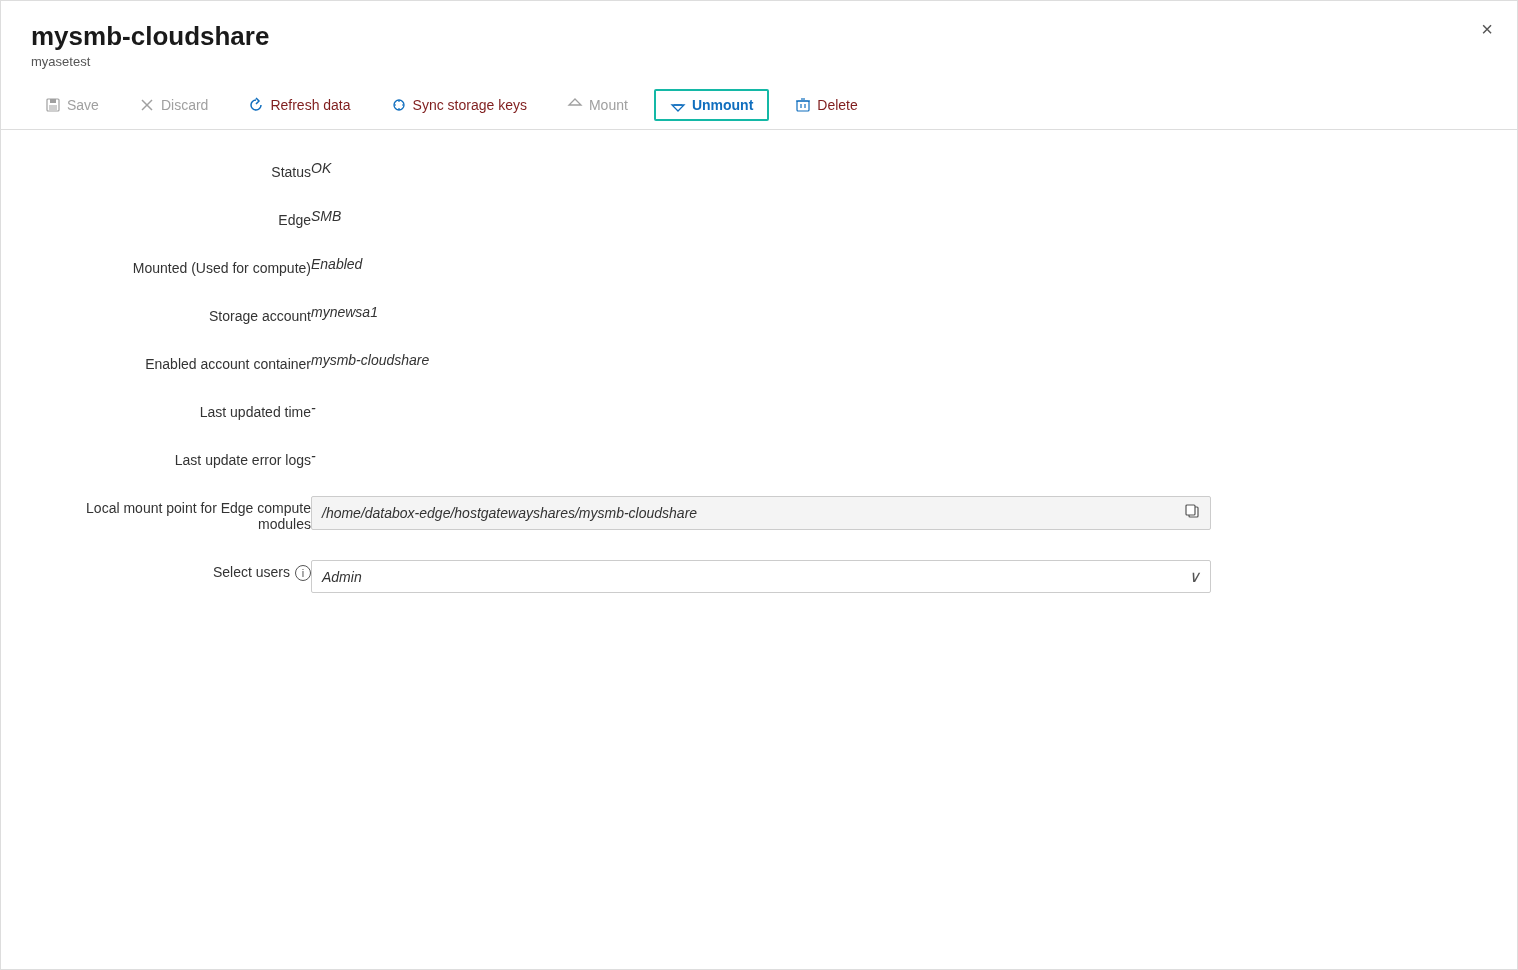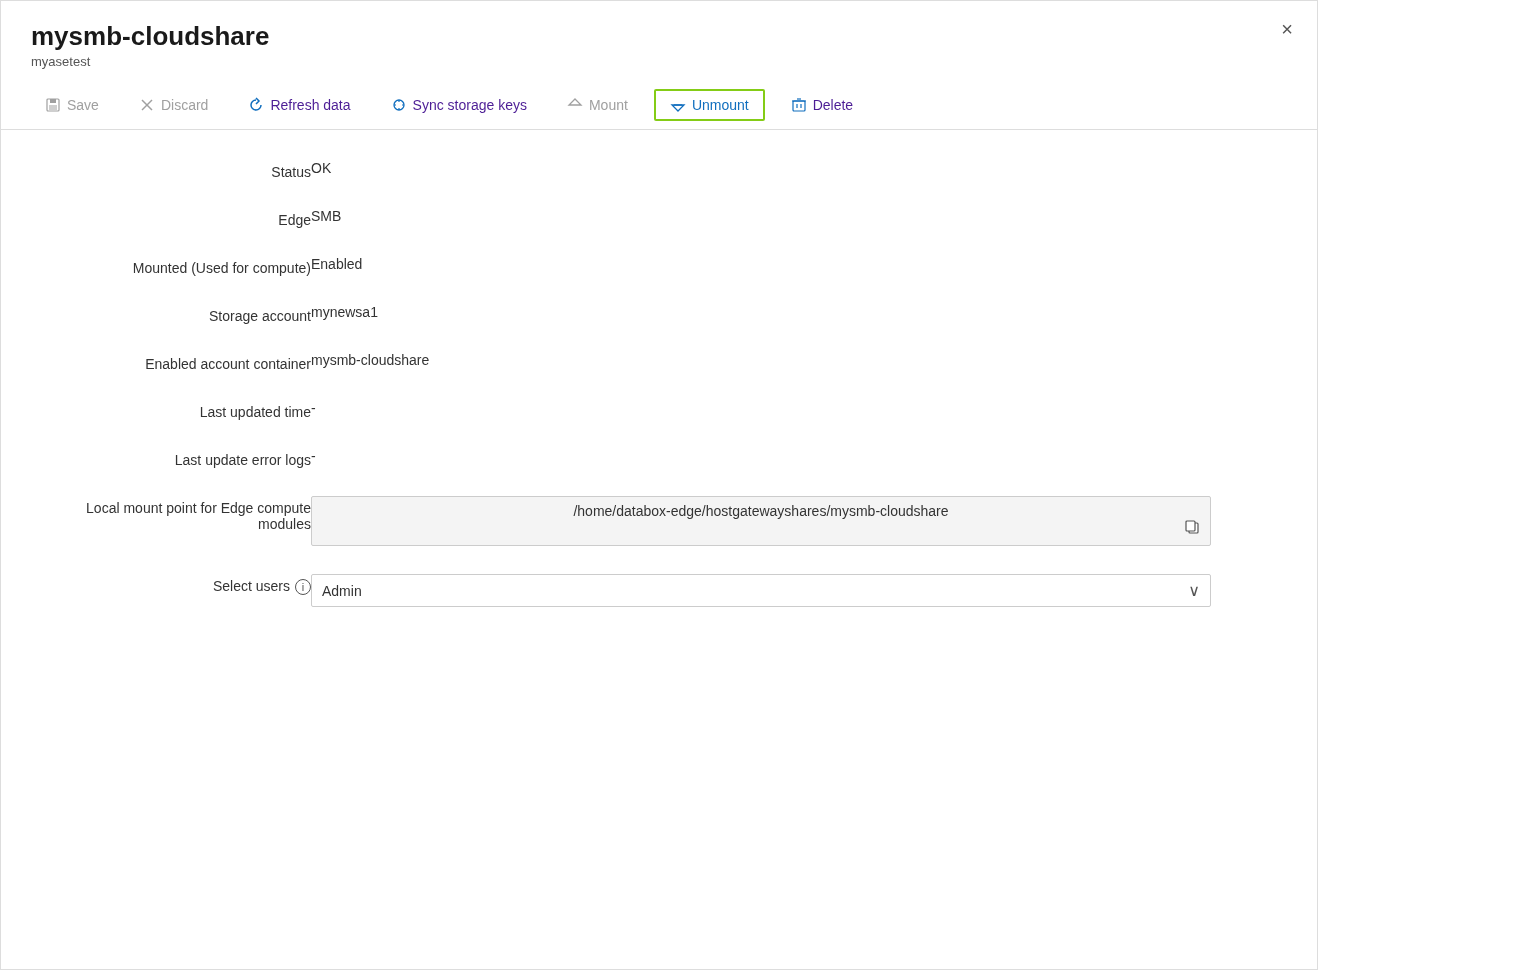--- a/index.html
+++ b/index.html
@@ -3,21 +3,21 @@
   <meta charset="utf-8">
   <style>
     * { box-sizing: border-box; margin: 0; padding: 0; }
     body {
       font-family: 'Segoe UI', Arial, sans-serif;
       background: #fff;
       color: #333;
       font-size: 14px;
     }
     .panel {
-      width: 1318px;
+      width: 1518px;
       min-height: 970px;
       background: #fff;
       border: 1px solid #ddd;
       position: relative;
       padding: 0;
     }
     .panel-header {
       padding: 20px 30px 0 30px;
       position: relative;
     }
@@ -52,34 +52,35 @@
       border-bottom: 1px solid #ddd;
     }
     .toolbar-btn {
       display: flex;
       align-items: center;
       gap: 6px;
       padding: 6px 14px;
       cursor: pointer;
       background: none;
       border: none;
-      color: #4c1d95;
+      color: #7f1d1d;
       font-size: 14px;
       font-family: inherit;
       border-radius: 2px;
       white-space: nowrap;
     }
     .toolbar-btn.disabled {
       color: #a0a0a0;
       cursor: default;
     }
     .toolbar-btn.active-highlighted {
-      border: 2px solid #84cc16;
+      border: 2px solid #14b8a6;
       color: #106ebe;
       border-radius: 2px;
+      font-weight: bold;
     }
     .toolbar-icon {
       font-size: 16px;
       display: flex;
       align-items: center;
     }
     .content {
       padding: 30px 30px;
     }
     .field-row {
@@ -92,30 +93,30 @@
       min-width: 280px;
       color: #333;
       font-size: 14px;
       padding-top: 4px;
       text-align: right;
     }
     .field-value {
       color: #333;
       font-size: 14px;
       flex: 1;
+      font-style: italic;
     }
     .field-value.readonly-box {
       display: flex;
       align-items: center;
       background: #f4f4f4;
       border: 1px solid #ccc;
       padding: 6px 10px;
       border-radius: 2px;
       max-width: 900px;
-      flex-direction: column;
     }
     .field-value.readonly-box .copy-icon {
       margin-left: auto;
       cursor: pointer;
       color: #555;
       font-size: 16px;
     }
     .select-box {
       display: flex;
       align-items: center;

